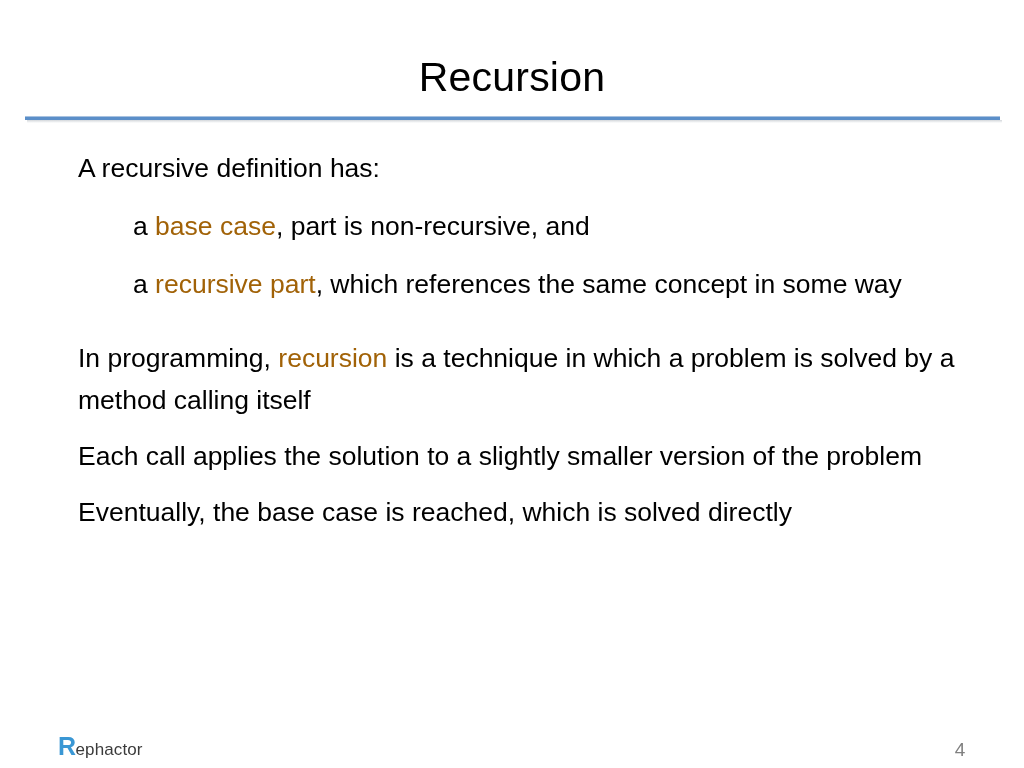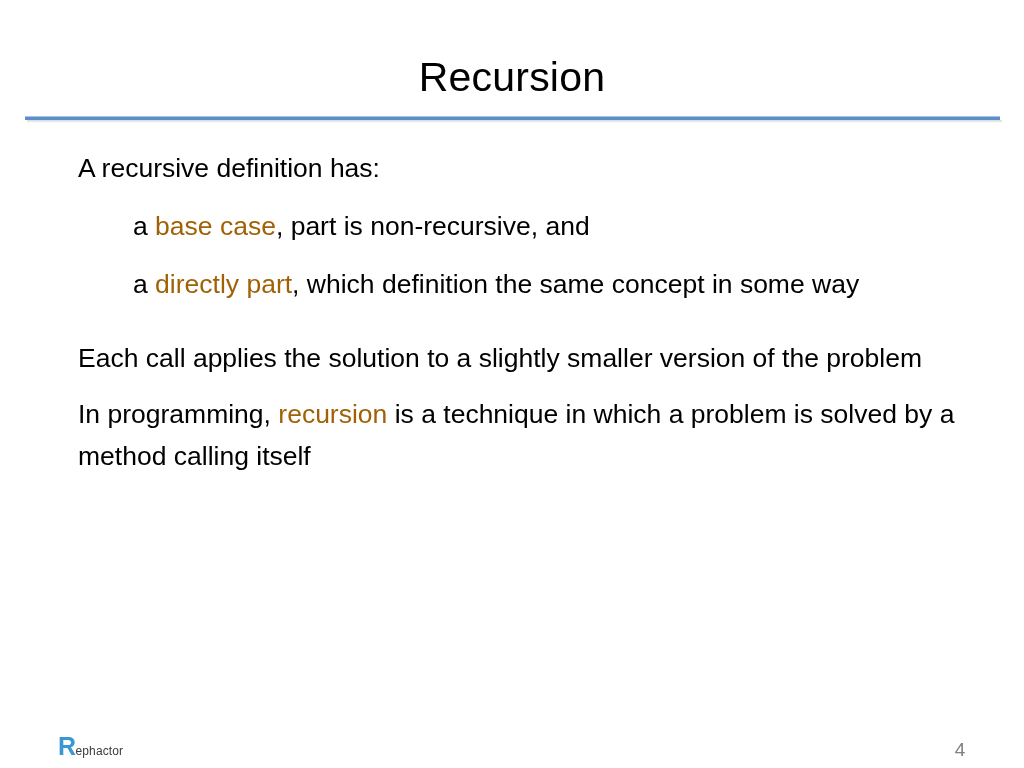--- a/index.html
+++ b/index.html
@@ -123,21 +123,21 @@
     align-items: baseline;
     line-height: 1;
   }
   .logo-r {
     font-size: 25px;
     font-weight: bold;
     color: #3a97d4;
     letter-spacing: -0.5px;
   }
   .logo-rest {
-    font-size: 12px;
+    font-size: 17px;
     font-weight: 400;
     color: #3b3b3b;
     letter-spacing: 0.1px;
     margin-left: 0px;
   }
 
   .page-number {
     position: absolute;
     left: 945px;
     top: 721px;
@@ -164,33 +164,36 @@
 
   <div class="body-area">
 
     <p class="para lead">A recursive definition has:</p>
 
     <p class="para indent">
       <span>a </span><span class="kw">base case</span><span>, part is non-recursive, and</span>
     </p>
 
     <p class="para indent last-sub">
-      <span>a </span><span class="kw">directly part</span><span>, which definition the same concept in some way</span>
+      <span>a </span><span class="kw">recursive part</span><span>, which references the same concept in some way</span>
     </p>
 
     <div class="group-gap"></div>
+
+    <p class="para block">
+      <span>In programming, </span><span class="kw">recursion</span><span> is a technique in which a problem is solved by a method calling itself</span>
+    </p>
 
     <p class="para block">
       <span>Each call applies the solution to a slightly smaller version of the problem</span>
     </p>
 
-    <p class="para block">
-      <span>In programming, </span><span class="kw">recursion</span><span> is a technique in which a problem is solved by a method calling itself</span>
-    </p>
-
+    <p class="para block final">
+      <span>Eventually, the base case is reached, which is solved directly</span>
+    </p>
 
   </div>
 
   <div class="logo">
     <span class="logo-r">R</span>
       <span class="logo-rest">ephactor</span>
   </div>
 
   <div class="page-number">4</div>
 

